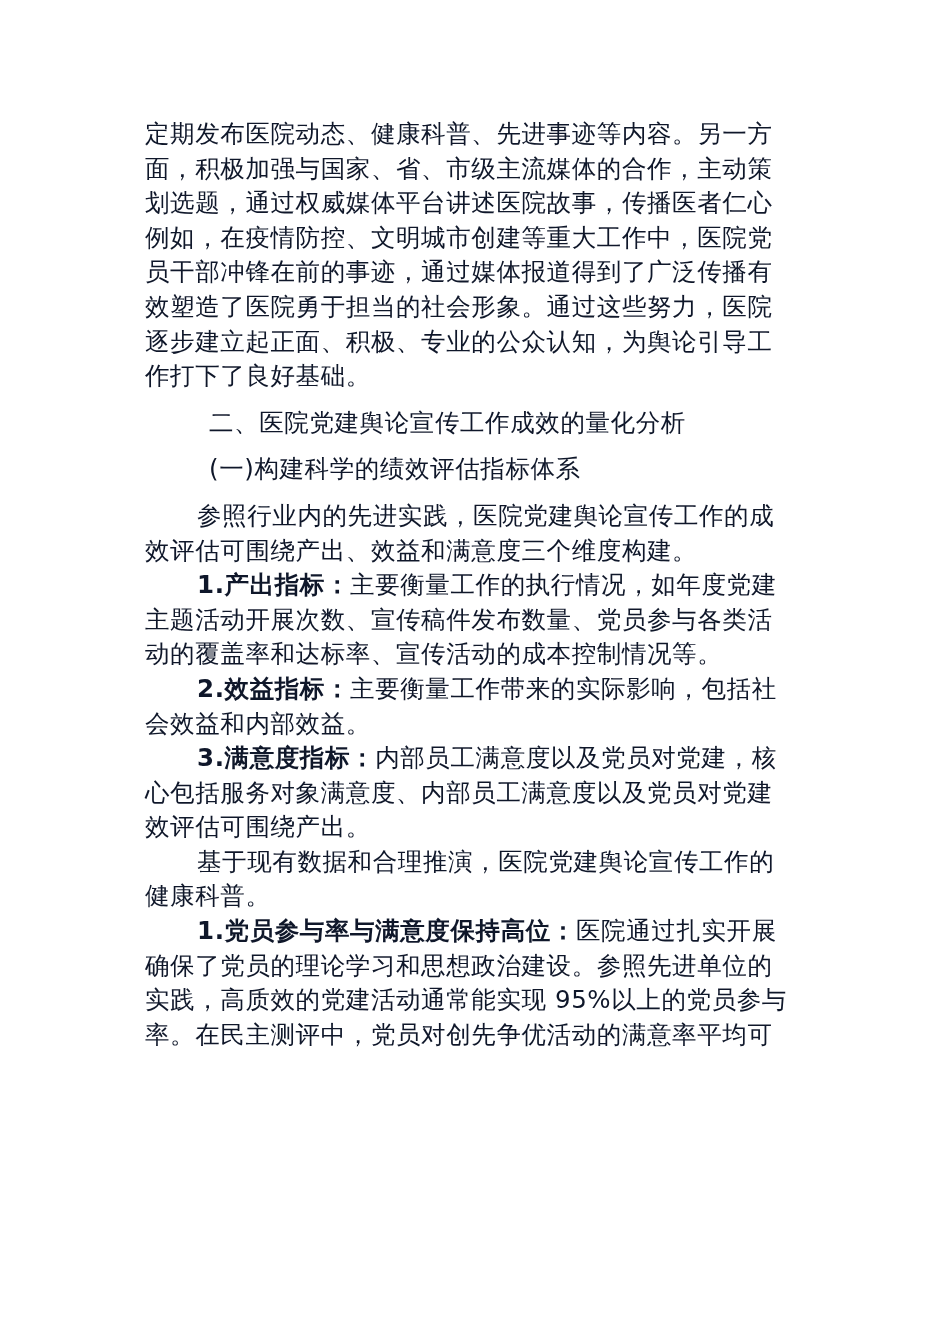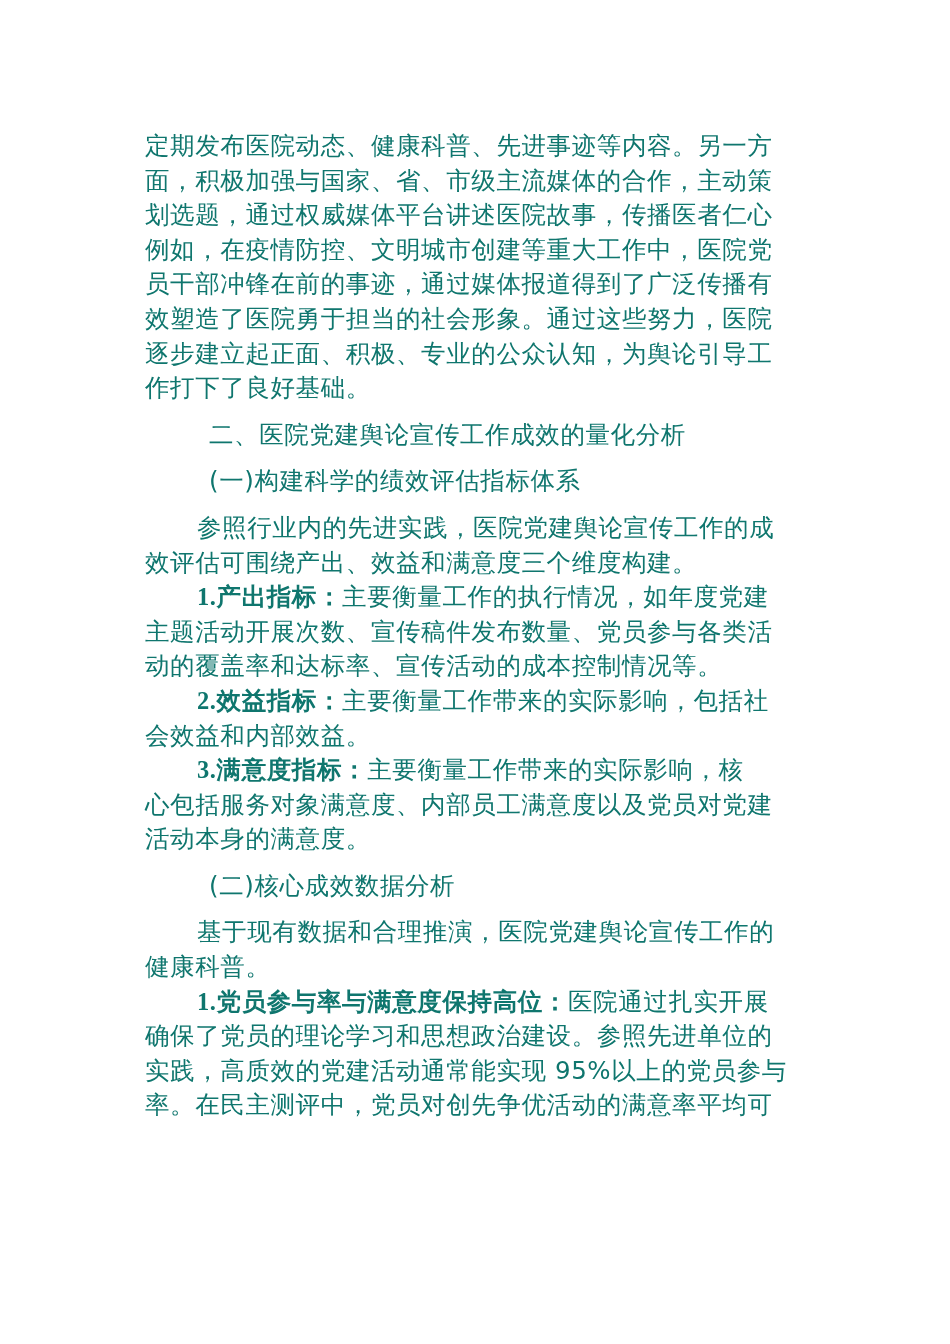--- a/index.html
+++ b/index.html
@@ -1,30 +1,30 @@
 <!DOCTYPE html>
 <html><head>
 <meta charset="utf-8">
 <style>
   html, body { margin: 0; padding: 0; background: #ffffff; }
   body { width: 950px; height: 1344px; position: relative; overflow: hidden; }
   .page {
     position: absolute;
     left: 145px;
-    top: 129px;
+    top: 117px;
     width: 665px;
     font-family: "DejaVu Sans", "Liberation Sans", sans-serif;
     font-size: 24.5px;
     line-height: 34.6px;
-    color: #0f766e;
+    color: #0f172a;
     letter-spacing: 0.6px;
   }
   .para { margin: 0; text-align: justify; text-align-last: left; }
   .heading { margin: 12px; text-indent: 52px; }
-  .bold { font-weight: bold; font-family: Liberation Serif, serif; }
+  .bold { font-weight: bold; }
   .line { display: block; white-space: nowrap; }
 </style>
 </head>
 <body>
 
 <div class="page">
 
   <div class="para">
     <span class="line">定期发布医院动态、健康科普、先进事迹等内容。另一方</span>
     <span class="line">面，积极加强与国家、省、市级主流媒体的合作，主动策</span>
@@ -55,28 +55,25 @@
     <span class="line">主题活动开展次数、宣传稿件发布数量、党员参与各类活</span>
     <span class="line">动的覆盖率和达标率、宣传活动的成本控制情况等。</span>
   </div>
 
   <div class="para">
     <span class="line" style="padding-left:52px"><span class="bold">2.效益指标：</span><span>主要衡量工作带来的实际影响，包括社</span></span>
     <span class="line">会效益和内部效益。</span>
   </div>
 
   <div class="para">
-    <span class="line" style="padding-left:52px"><span class="bold">3.满意度指标：</span><span>主要衡量工作带来的实际影响，核</span></span>
+    <span class="line" style="padding-left:52px"><span class="bold">3.满意度指标：</span><span>内部员工满意度以及党员对党建，核</span></span>
     <span class="line">心包括服务对象满意度、内部员工满意度以及党员对党建</span>
-    <span class="line">活动本身的满意度。</span>
+    <span class="line">效评估可围绕产出。</span>
   </div>
 
-  <div class="heading">
-    <span>(二)核心成效数据分析</span>
-  </div>
 
   <div class="para">
     <span class="line" style="padding-left:52px">基于现有数据和合理推演，医院党建舆论宣传工作的</span>
     <span class="line">健康科普。</span>
   </div>
 
   <div class="para">
     <span class="line" style="padding-left:52px"><span class="bold">1.党员参与率与满意度保持高位：</span><span>医院通过扎实开展</span></span>
     <span class="line">确保了党员的理论学习和思想政治建设。参照先进单位的</span>
     <span class="line">实践，高质效的党建活动通常能实现 95%以上的党员参与</span>

